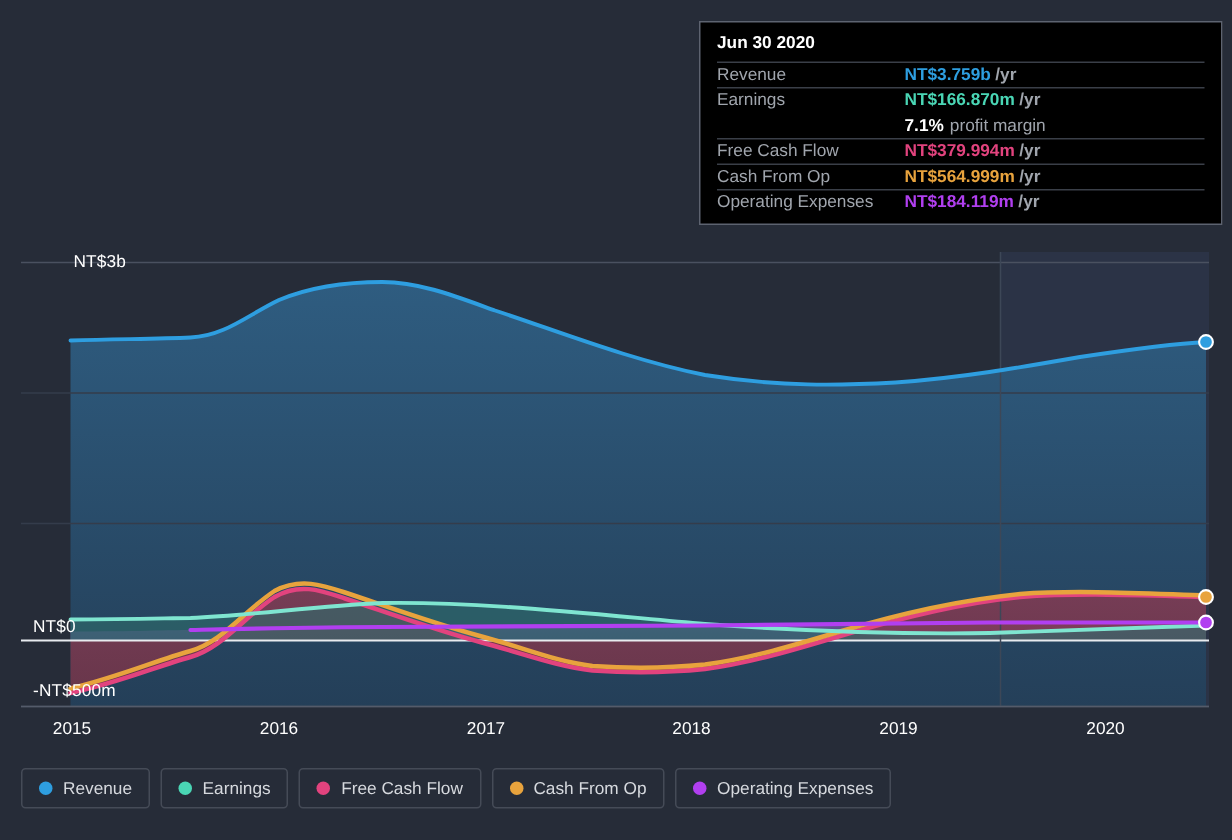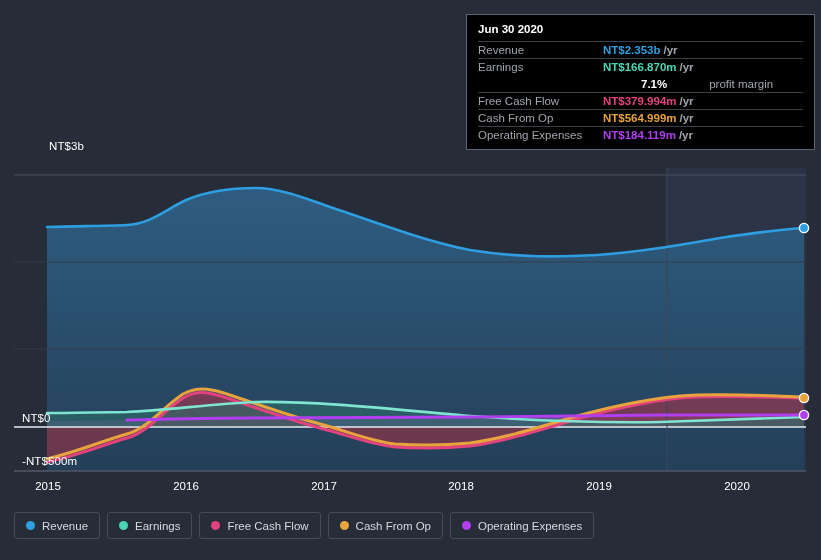--- a/index.html
+++ b/index.html
@@ -26,21 +26,21 @@
 
   
   .axis-label {
     position: absolute;
     color: #ffffff;
     font-size: 11.5px;
     letter-spacing: 0.1px;
     white-space: nowrap;
     z-index: 6;
   }
-  #y-label-top   { left: 22px; top: 140px; padding-left: 27px; }
+  #y-label-top   { left: 22px; top: 169px; padding-left: 27px; }
   #y-label-zero  { left: 22px; top: 412px; }
   #y-label-bot   { left: 22px; top: 455px; }
 
   .x-tick {
     position: absolute;
     top: 480px;
     color: #ffffff;
     font-size: 11.5px;
     transform: translateX(-50%);
     white-space: nowrap;
@@ -62,21 +62,21 @@
     font-size: 11.5px;
     font-weight: bold;
     padding-bottom: 6px;
   }
   .tt-row {
     display: flex;
     align-items: center;
     border-top: 1px solid #3a3f48;
     height: 17px;
   }
-  .tt-row.no-rule { border-top: none; gap: 38px; }
+  .tt-row.no-rule { border-top: none; }
   .tt-key {
     width: 125px;
     color: #a0a5ad;
     font-size: 11.5px;
     white-space: nowrap;
   }
   .tt-val {
     font-size: 11.5px;
     font-weight: bold;
     white-space: nowrap;
@@ -261,21 +261,21 @@
   <div class="x-tick" style="left:324px">2017</div>
   <div class="x-tick" style="left:461px">2018</div>
   <div class="x-tick" style="left:599px">2019</div>
   <div class="x-tick" style="left:737px">2020</div>
 
   <div id="tooltip">
     <div id="tooltip-date">Jun 30 2020</div>
 
     <div class="tt-row">
       <span class="tt-key">Revenue</span>
-      <span class="tt-val" style="color:#2e9ee0">NT$2.353b</span>
+      <span class="tt-val" style="color:#2e9ee0">NT$3.759b</span>
       <span class="tt-unit">/yr</span>
     </div>
 
     <div class="tt-row">
       <span class="tt-key">Earnings</span>
       <span class="tt-val" style="color:#4ad6b5">NT$166.870m</span>
       <span class="tt-unit">/yr</span>
     </div>
 
     <div class="tt-row no-rule">

